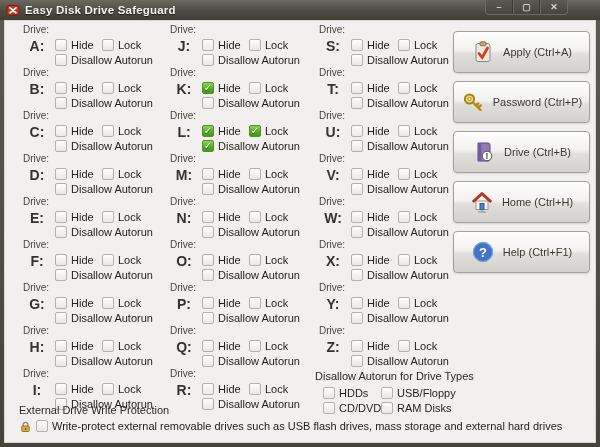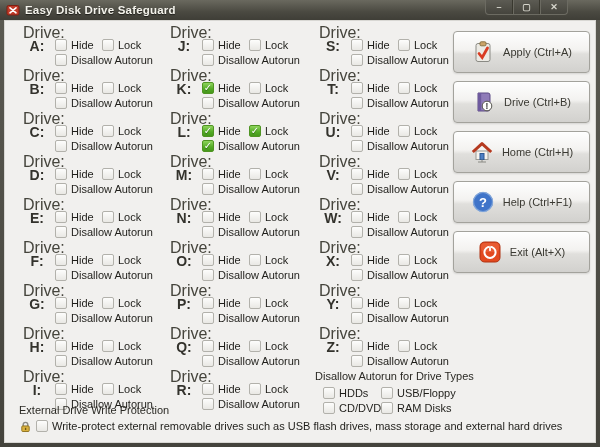--- a/index.html
+++ b/index.html
@@ -32,21 +32,21 @@
   .win-btn:first-child { border-left:none; border-radius:0 0 0 3px; }
   .win-btn:last-child { border-right:none; border-radius:0 0 3px 0; }
   
   .client {
     position:absolute; left:4px; top:20px; width:592px; height:423px;
     background:#f1f0ee; border:1px solid #d8d7d3;
   }
   .col { position:absolute; top:3px; width:146px; }
   .col-0 { left:14px; } .col-1 { left:161px; } .col-2 { left:310px; }
   .drive-block { height:43px; }
-  .drive-caption { font-size:16px; color:#45443c; padding-left:4px; height:13px; }
+  .drive-caption { font-size:10px; color:#45443c; padding-left:4px; height:13px; }
   .drive-main { display:flex; }
   .drive-letter {
     width:36px; text-align:center; font-size:14px; font-weight:bold;
     color:#33322c; padding-top:1px;
   }
   .cb-area { flex:1; }
   .cb-row1 { display:flex; height:16px; align-items:center; }
   .cb-row2 { display:flex; height:14px; align-items:center; }
   .cb { display:flex; align-items:center; cursor:default; }
   .cb-hide { width:47px; }
@@ -806,20 +806,28 @@
     <div class="btn-panel" id="btn-panel">
   <div class="side-btn">
     <span class="btn-icon"><svg viewBox="0 0 24 24" width="24" height="24">
               <rect x="5" y="3.5" width="14" height="18" rx="2" fill="#eceae4" stroke="#8a8a84"></rect>
               <rect x="9" y="1.8" width="6" height="4" rx="1.2" fill="#caa367" stroke="#8a7342"></rect>
               <path d="M8 13.5 l3.2 4 5.3-9.5" stroke="#d93b22" stroke-width="2.8" fill="none" stroke-linecap="round"></path>
             </svg></span>
     <span class="btn-label">Apply (Ctrl+A)</span>
   </div>
 
+  <div class="side-btn">
+    <span class="btn-icon"><svg viewBox="0 0 24 24" width="24" height="24">
+              <circle cx="8.5" cy="9" r="4.6" fill="#f5d87a" stroke="#a8821c" stroke-width="2"></circle>
+              <circle cx="8.5" cy="9" r="1.6" fill="#fff" stroke="#a8821c"></circle>
+              <path d="M12 12.5 L19.5 20 M17 17.5 l2.8-2 M14.8 15.3 l2.4-1.8" stroke="#b8860b" stroke-width="2.4" fill="none" stroke-linecap="round"></path>
+            </svg></span>
+    <span class="btn-label">Password (Ctrl+P)</span>
+  </div>
 
 
   <div class="side-btn">
     <span class="btn-icon"><svg viewBox="0 0 24 24" width="24" height="24">
               <path d="M6 3 h10 a2 2 0 0 1 2 2 v14 a2 2 0 0 1 -2 2 h-10 z" fill="#8f7bb8" stroke="#5d4a85"></path>
               <rect x="6" y="3" width="3.2" height="18" fill="#6e5a9e"></rect>
               <circle cx="15" cy="16" r="4.8" fill="#fdfdfb" stroke="#55544e"></circle>
               <text x="15" y="19.3" font-size="8.5" text-anchor="middle" fill="#333" font-weight="bold" font-family="Liberation Sans, sans-serif">!</text>
             </svg></span>
     <span class="btn-label">Drive (Ctrl+B)</span>
@@ -838,25 +846,15 @@
 
   <div class="side-btn">
     <span class="btn-icon"><svg viewBox="0 0 24 24" width="24" height="24">
               <circle cx="12" cy="12" r="9.6" fill="#3f74c9" stroke="#2a55a0"></circle>
               <circle cx="12" cy="12" r="9.6" fill="none" stroke="#9cc0ee" stroke-width="1.4" opacity=".7"></circle>
               <text x="12" y="16.8" font-size="13" text-anchor="middle" fill="#fff" font-weight="bold" font-family="Liberation Sans, sans-serif">?</text>
             </svg></span>
     <span class="btn-label">Help (Ctrl+F1)</span>
   </div>
 
-  <div class="side-btn">
-    <span class="btn-icon"><svg viewBox="0 0 24 24" width="24" height="24">
-              <rect x="2" y="2" width="20" height="20" rx="4.5" fill="#e2491f" stroke="#b03312"></rect>
-              <rect x="3" y="3" width="18" height="9" rx="4" fill="#ec6a42" opacity=".55"></rect>
-              <circle cx="12" cy="12.3" r="5.6" fill="none" stroke="#fff" stroke-width="2"></circle>
-              <rect x="11" y="5.6" width="2" height="6" rx="1" fill="#e2491f"></rect>
-              <rect x="11.1" y="6" width="1.8" height="5.2" rx="0.9" fill="#fff"></rect>
-            </svg></span>
-    <span class="btn-label">Exit (Alt+X)</span>
-  </div>
 </div>
   </div>
 </div>
 
 </body></html>

